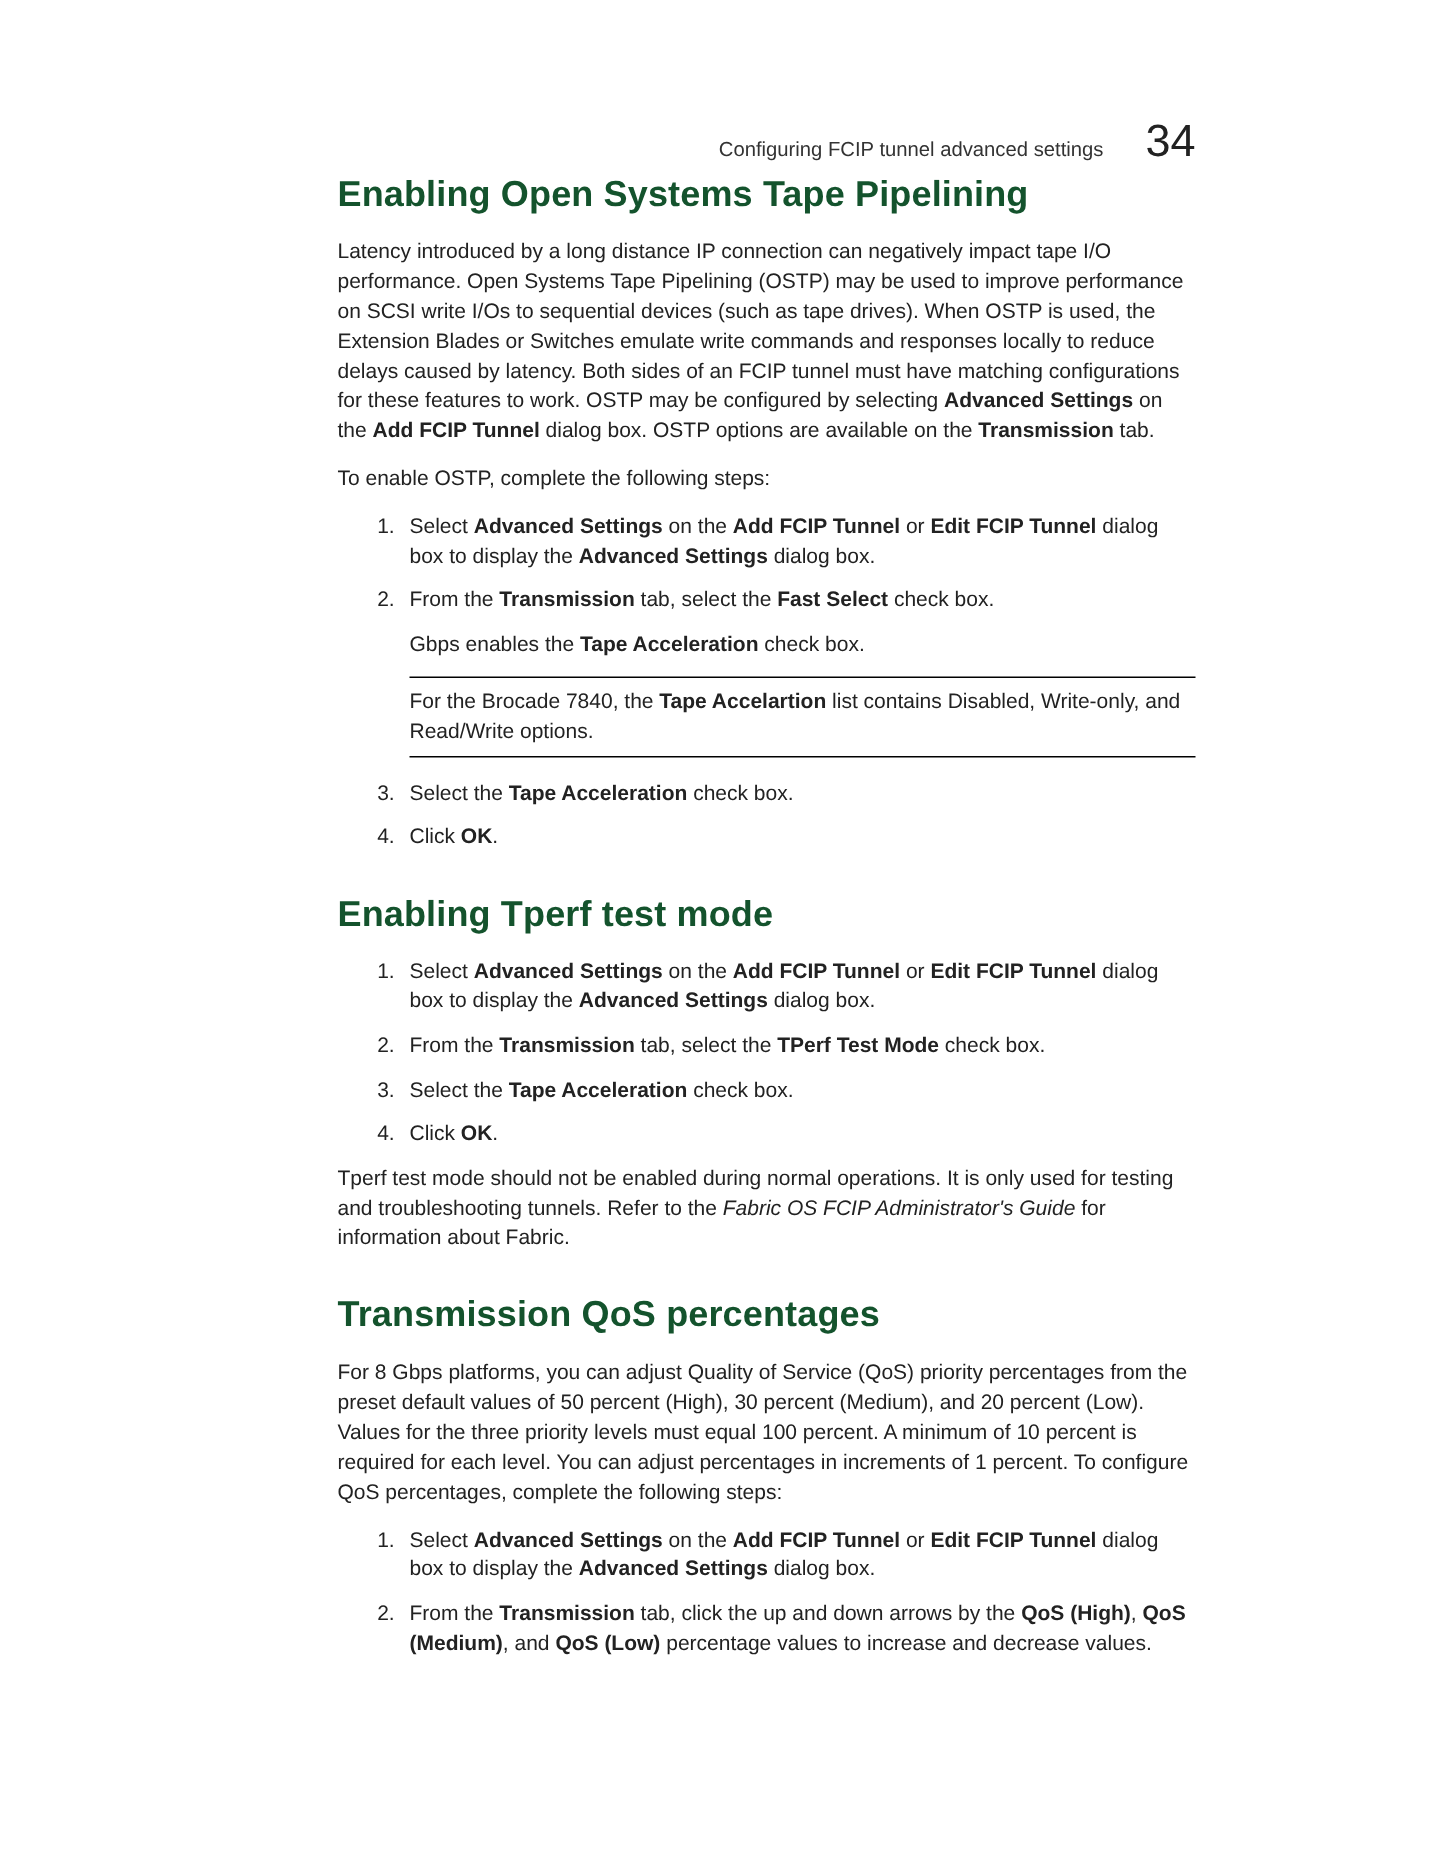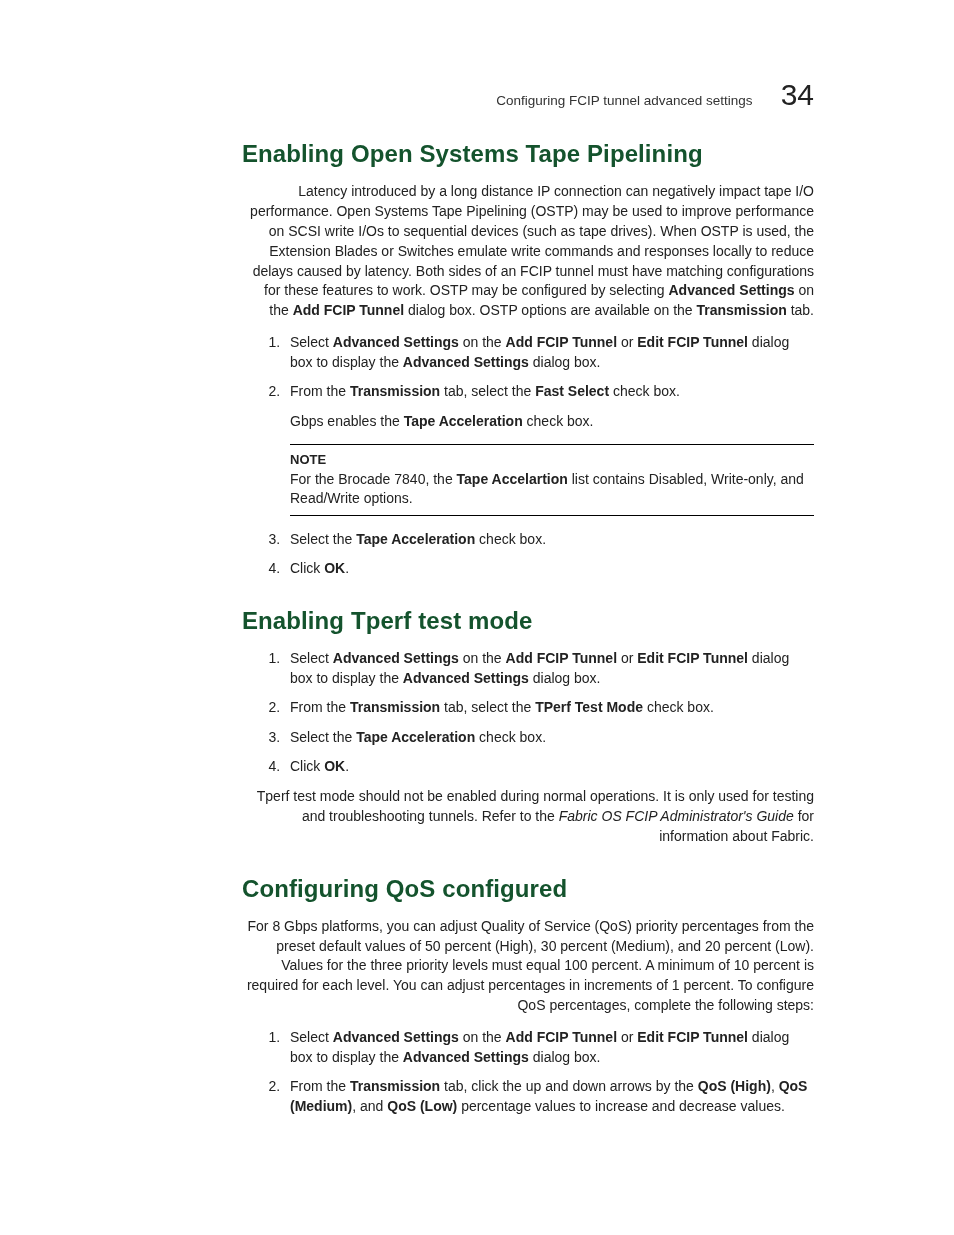--- a/index.html
+++ b/index.html
@@ -6,23 +6,22 @@
     margin: 0;
     padding: 0;
     font-family: Arial, Helvetica, sans-serif;
     color: #222;
     background: #fff;
   }
   .page {
     width: 882px;
     height: 1235px;
     box-sizing: border-box;
-    padding: 80px 85px 60px 225px;
+    padding: 56px 85px 60px 225px;
     position: relative;
-    margin-left: 17px;
   }
   .running-head {
     position: absolute;
     top: 80px;
     right: 85px;
     display: flex;
     align-items: baseline;
     gap: 28px;
   }
   .running-title {
@@ -46,21 +45,20 @@
     font-size: 24px;
     letter-spacing: 0.1px;
     color: #14532d;
     margin: 28px 0 14px 0;
   }
   p.body {
     font-size: 14px;
     line-height: 1.42;
     margin: 0 0 12px 0;
     color: #222;
-    text-align: right;
   }
   ol.steps {
     margin: 4px 0 10px 0;
     padding-left: 42px;
     font-size: 14px;
     line-height: 1.4;
   }
   ol.steps > li {
     margin-bottom: 10px;
     padding-left: 6px;
@@ -98,32 +96,32 @@
   </div>
 
   <div class="content">
 
     <h2 class="section">Enabling Open Systems Tape Pipelining</h2>
 
     <p class="body">
       <span>Latency introduced by a long distance IP connection can negatively impact tape I/O performance. Open Systems Tape Pipelining (OSTP) may be used to improve performance on SCSI write I/Os to sequential devices (such as tape drives). When OSTP is used, the Extension Blades or Switches emulate write commands and responses locally to reduce delays caused by latency. Both sides of an FCIP tunnel must have matching configurations for these features to work. OSTP may be configured by selecting </span><span class="b">Advanced Settings</span><span> on the </span><span class="b">Add FCIP Tunnel</span><span> dialog box. OSTP options are available on the </span><span class="b">Transmission</span><span> tab.</span>
     </p>
 
+    <p class="body">To enable OSTP, complete the following steps:</p>
 
     <ol class="steps">
       <li>
         <span>Select </span><span class="b">Advanced Settings</span><span> on the </span><span class="b">Add FCIP Tunnel</span><span> or </span><span class="b">Edit FCIP Tunnel</span><span> dialog box to display the </span><span class="b">Advanced Settings</span><span> dialog box.</span>
       </li>
       <li>
         <span>From the </span><span class="b">Transmission</span><span> tab, select the </span><span class="b">Fast Select</span><span> check box.</span>
         <div class="sub">
           <span>Gbps enables the </span><span class="b">Tape Acceleration</span><span> check box.</span>
         </div>
         <div class="note-box">
-          <span class="note-label">NOTE</span>
           <span>For the Brocade 7840, the </span><span class="b">Tape Accelartion</span><span> list contains Disabled, Write-only, and Read/Write options.</span>
         </div>
       </li>
       <li>
         <span>Select the </span><span class="b">Tape Acceleration</span><span> check box.</span>
       </li>
       <li>
         <span>Click </span><span class="b">OK</span><span>.</span>
       </li>
     </ol>
@@ -143,21 +141,21 @@
       </li>
       <li>
         <span>Click </span><span class="b">OK</span><span>.</span>
       </li>
     </ol>
 
     <p class="body">
       <span>Tperf test mode should not be enabled during normal operations. It is only used for testing and troubleshooting tunnels. Refer to the </span><span class="i">Fabric OS FCIP Administrator's Guide</span><span> for information about Fabric.</span>
     </p>
 
-    <h2 class="section">Configuring QoS configured</h2>
+    <h2 class="section">Transmission QoS percentages</h2>
 
     <p class="body">For 8 Gbps platforms, you can adjust Quality of Service (QoS) priority percentages from the preset default values of 50 percent (High), 30 percent (Medium), and 20 percent (Low). Values for the three priority levels must equal 100 percent. A minimum of 10 percent is required for each level. You can adjust percentages in increments of 1 percent. To configure QoS percentages, complete the following steps:</p>
 
     <ol class="steps">
       <li>
         <span>Select </span><span class="b">Advanced Settings</span><span> on the </span><span class="b">Add FCIP Tunnel</span><span> or </span><span class="b">Edit FCIP Tunnel</span><span> dialog box to display the </span><span class="b">Advanced Settings</span><span> dialog box.</span>
       </li>
       <li>
         <span>From the </span><span class="b">Transmission</span><span> tab, click the up and down arrows by the </span><span class="b">QoS (High)</span><span>, </span><span class="b">QoS (Medium)</span><span>, and </span><span class="b">QoS (Low)</span><span> percentage values to increase and decrease values.</span>
       </li>

